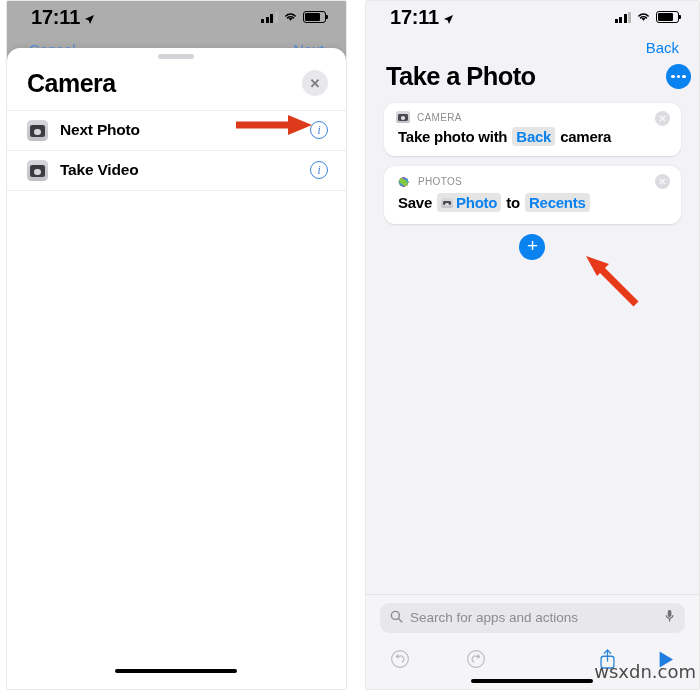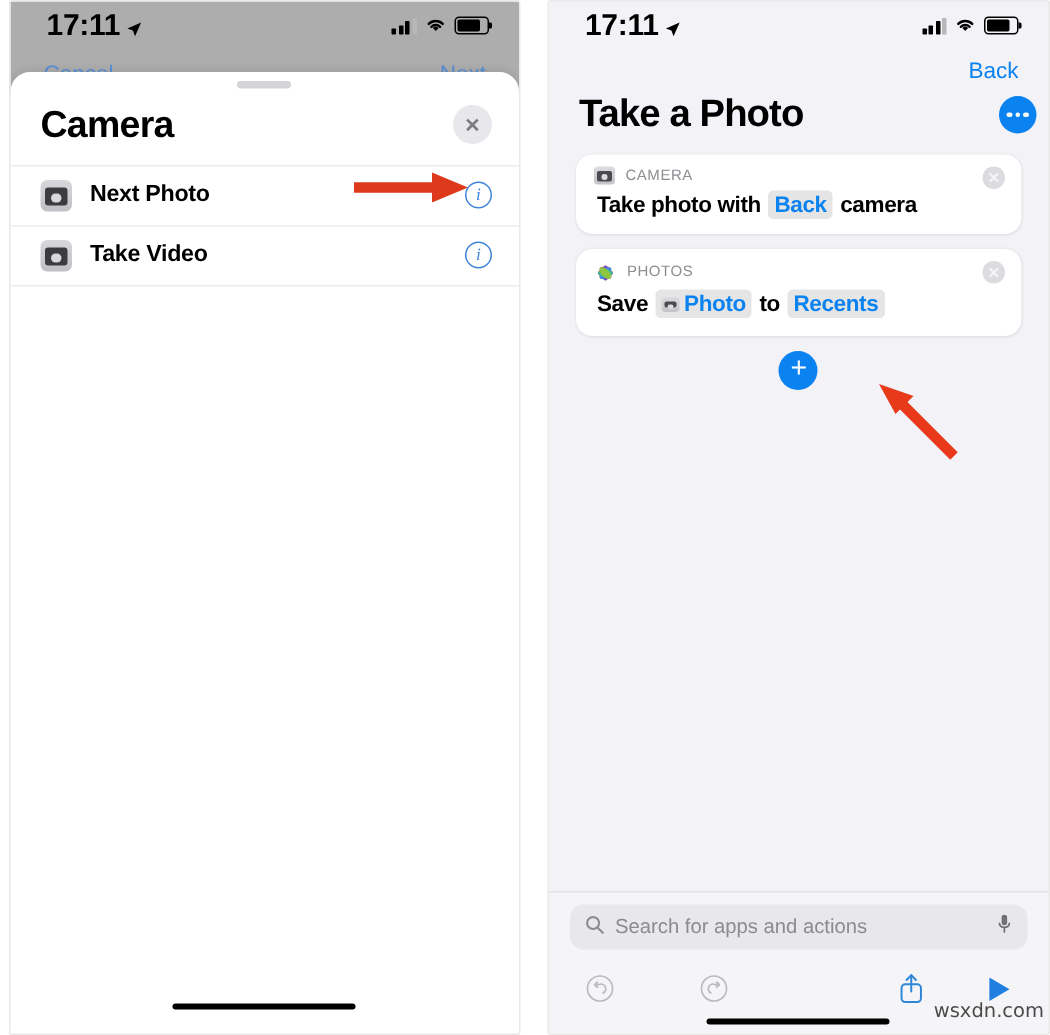--- a/index.html
+++ b/index.html
@@ -256,21 +256,21 @@
   .home-ind-left {
     position:absolute; bottom: 16px; left:50%; margin-left:-61px;
     width: 122px; height: 4.5px; border-radius: 3px; background:#000;
   }
 
   
   .arrow-svg { position:absolute; z-index: 40; pointer-events:none; }
 
   .watermark {
     position:absolute; right: 4px; bottom: 8px;
-    font-size: 13px; color:#4a4a4a;
+    font-size: 18px; color:#4a4a4a;
     font-family: "DejaVu Sans", sans-serif;
     z-index: 50;
   }
 </style>
 </head>
 <body>
 
 <div class="stage">
 
   <div class="phone phone-left">

